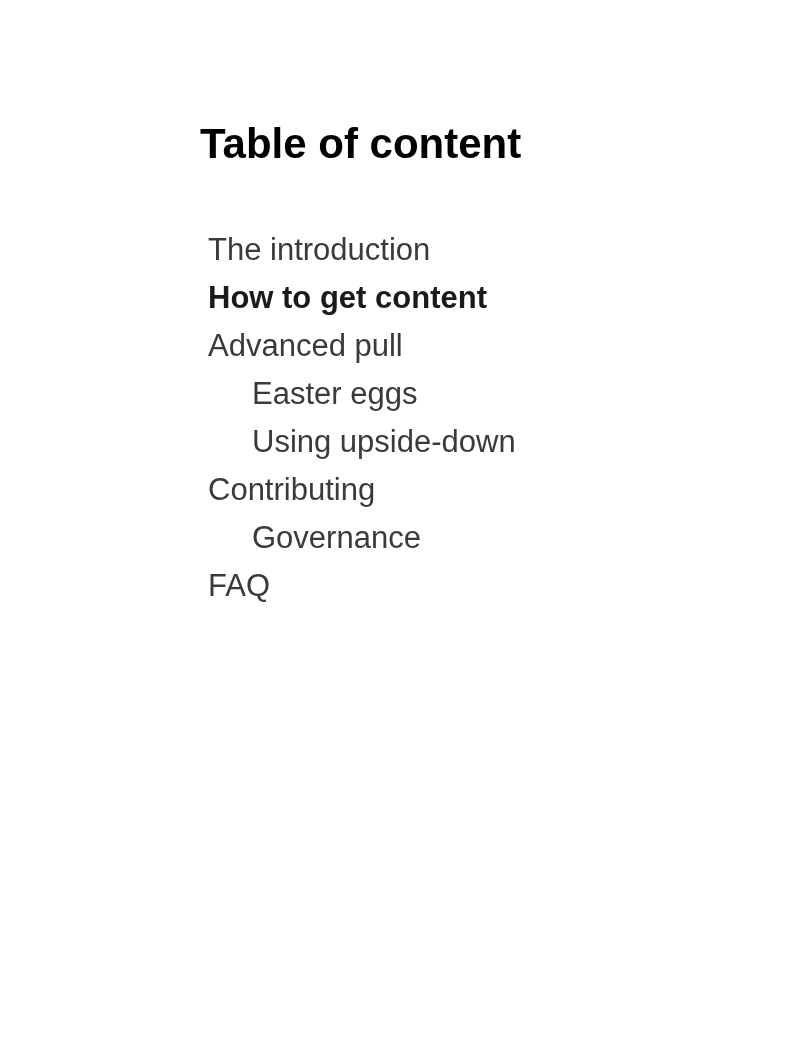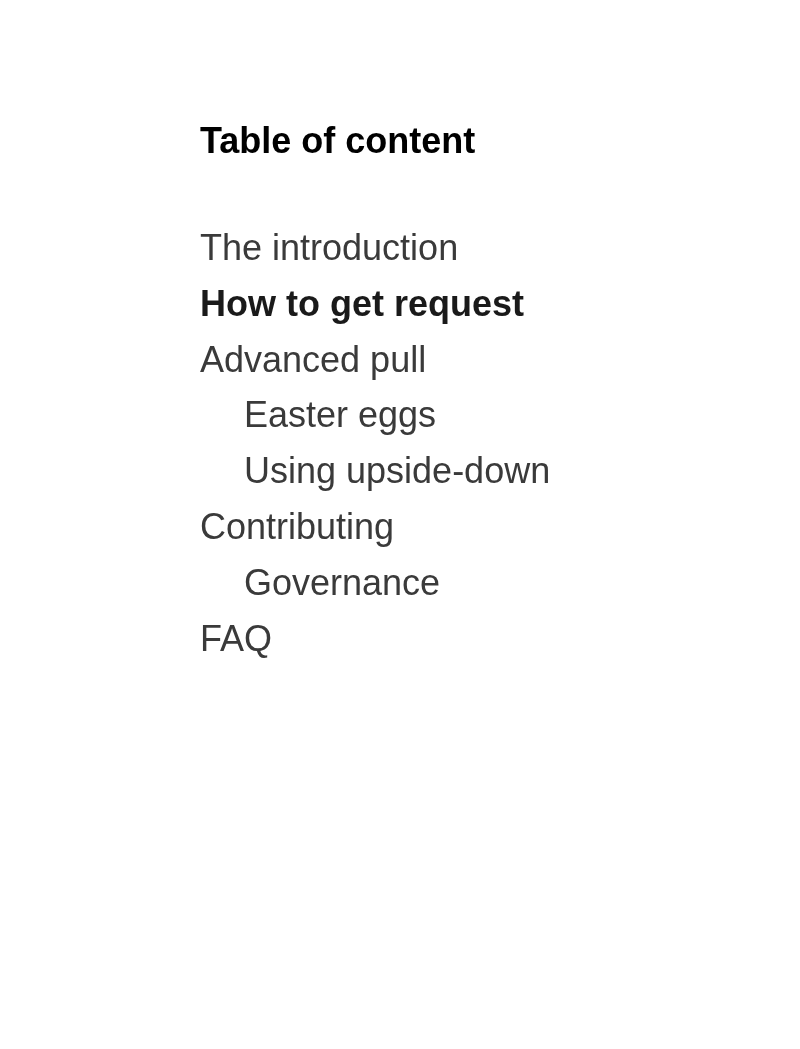--- a/index.html
+++ b/index.html
@@ -9,51 +9,52 @@
     }
     body {
       font-family: -apple-system, BlinkMacSystemFont, "Helvetica Neue", Helvetica, Arial, sans-serif;
       background: #ffffff;
       width: 800px;
       height: 1049px;
       padding: 120px 0 0 200px;
       color: #333333;
     }
     .title {
-      font-size: 36px;
+      font-size: 42px;
       font-weight: 700;
       color: #000000;
       margin-bottom: 58px;
     }
     .toc-list {
       list-style: none;
-      font-size: 36px;
+      font-size: 31px;
       line-height: 1.55;
       color: #3a3a3a;
+      margin-left: 8px;
     }
     .toc-item {
       cursor: pointer;
     }
     .toc-item.active {
       font-weight: 700;
       color: #1a1a1a;
     }
     .toc-sublist {
       list-style: none;
       padding-left: 44px;
     }
   </style>
 </head>
 <body>
 
 <h1 class="title">Table of content</h1>
 
 <ul class="toc-list">
   <li class="toc-item">The introduction</li>
-  <li class="toc-item active">How to get request</li>
+  <li class="toc-item active">How to get content</li>
   <li class="toc-item">Advanced pull</li>
   <li>
     <ul class="toc-sublist">
       <li class="toc-item">Easter eggs</li>
       <li class="toc-item">Using upside-down</li>
     </ul>
   </li>
   <li class="toc-item">Contributing</li>
   <li>
     <ul class="toc-sublist">

